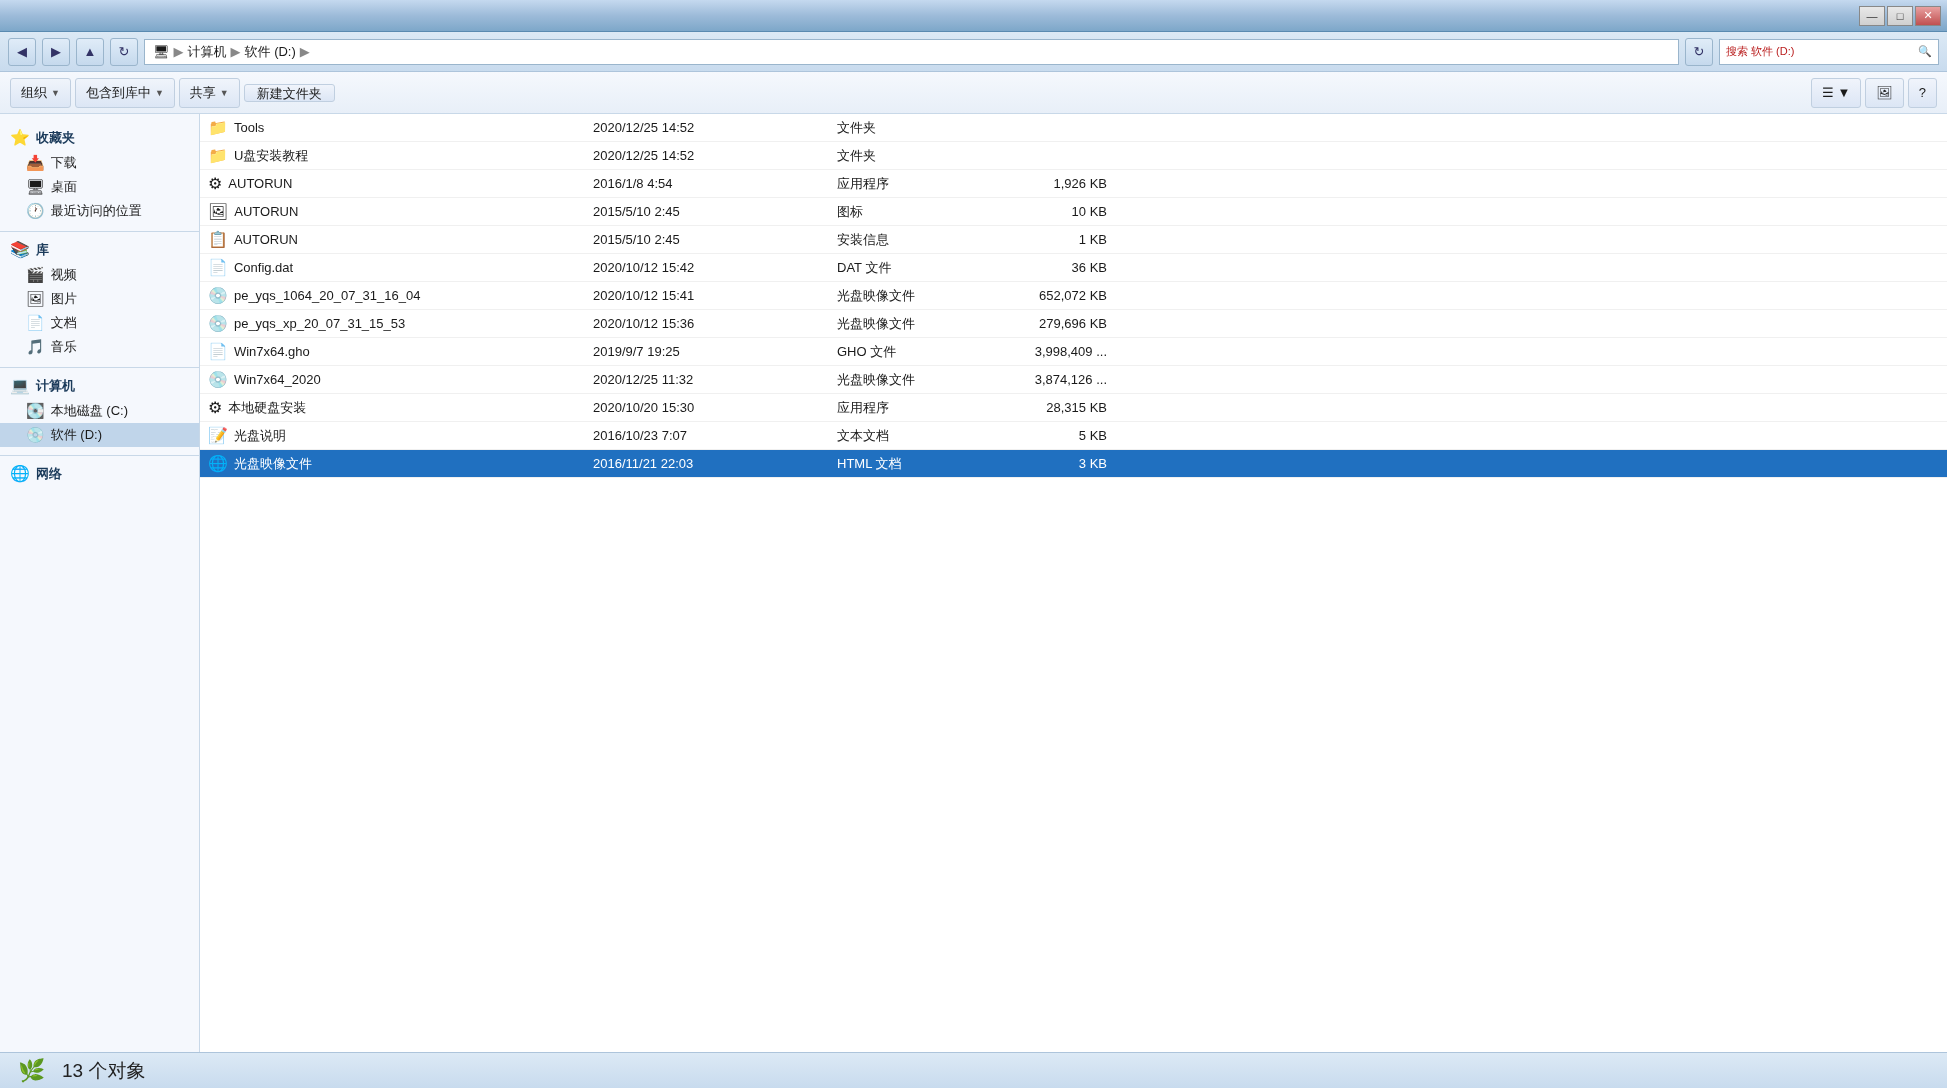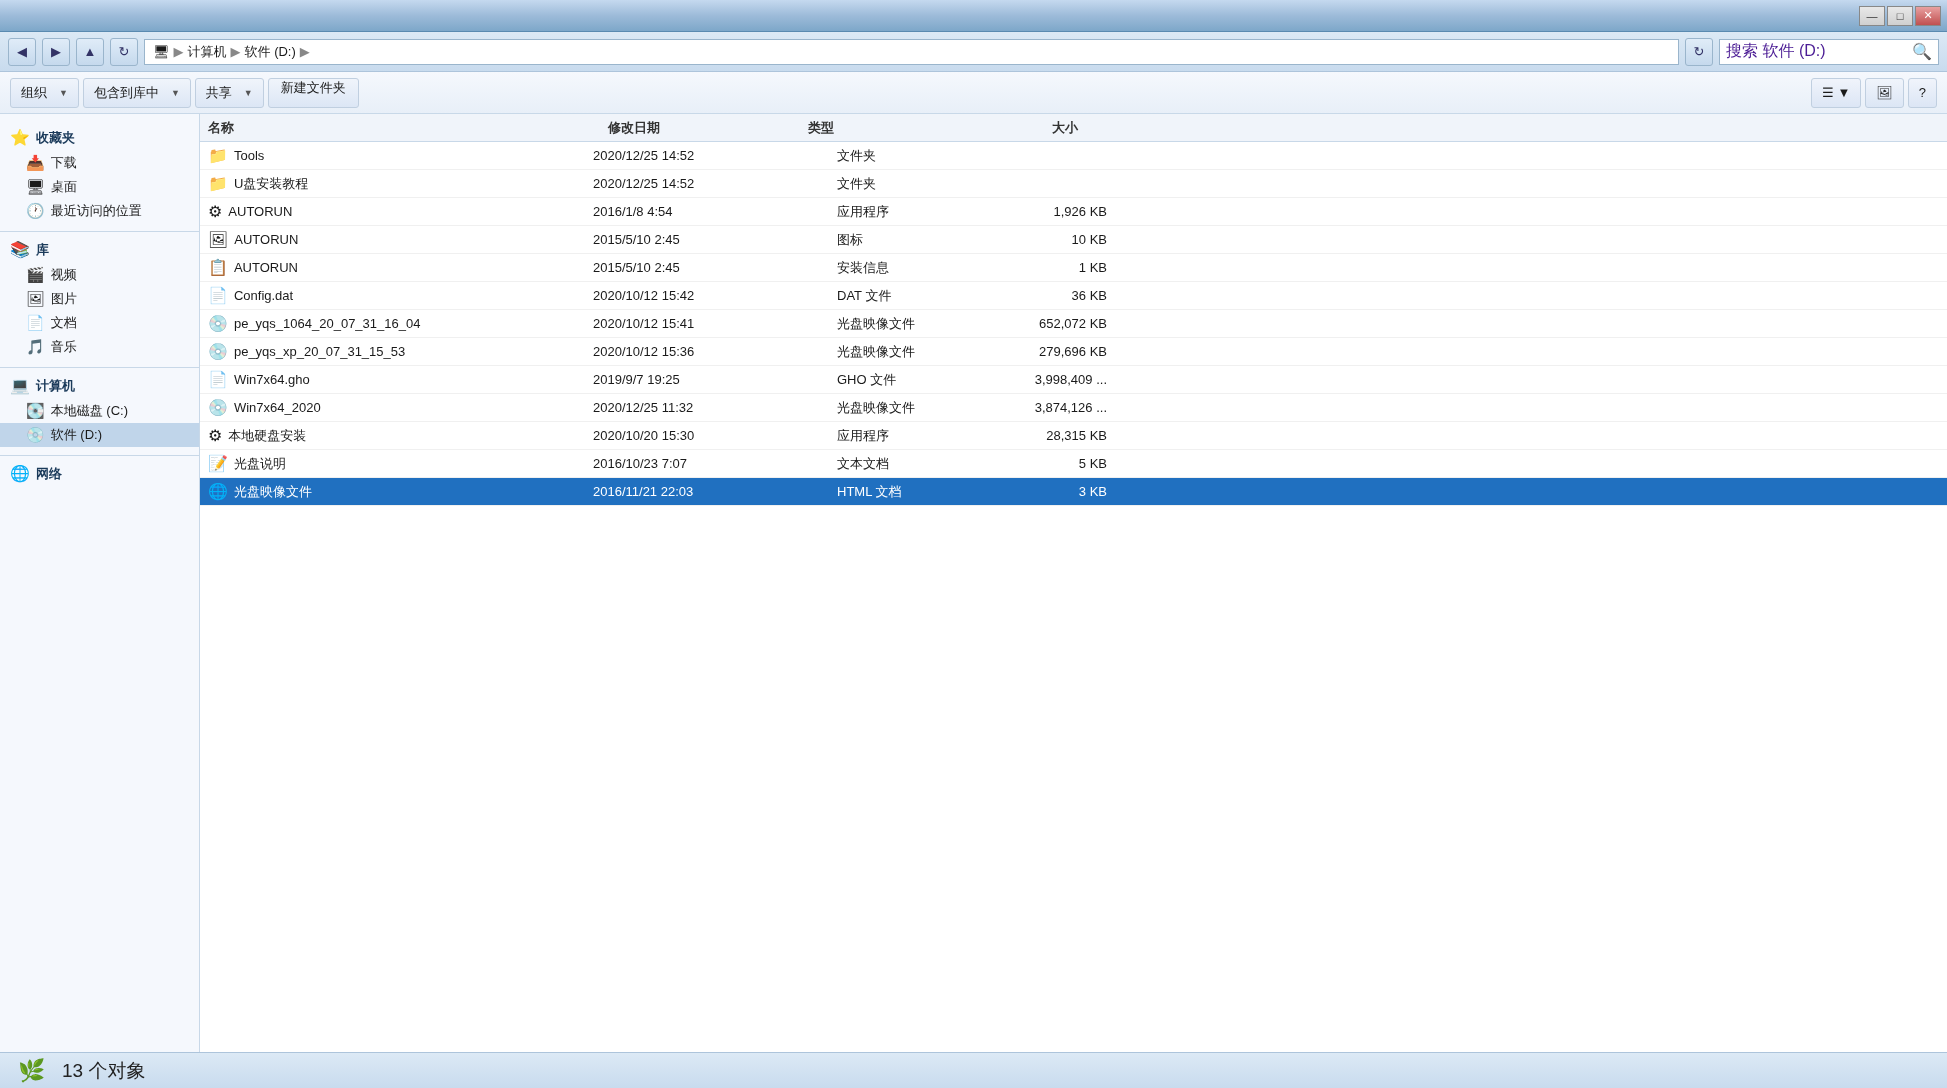--- a/index.html
+++ b/index.html
@@ -78,22 +78,22 @@
     .breadcrumb-sep { color: #888; }
     .search-box {
       width: 220px;
       height: 26px;
       border: 1px solid #9ab5cc;
       background: #fff;
       display: flex;
       align-items: center;
       padding: 0 6px;
       gap: 4px;
-      font-size: 16px;
-      color: #4c1d95;
+      font-size: 11px;
+      color: #b91c1c;
       justify-content: flex-end;
     }
 
     
     .toolbar {
       background: linear-gradient(to bottom, #f5f8fd, #e8eff8);
       height: 42px;
       display: flex;
       align-items: center;
       padding: 0 10px;
@@ -102,26 +102,26 @@
     }
     .toolbar-btn {
       height: 30px;
       padding: 0 10px;
       background: linear-gradient(to bottom, #f0f4fb, #dce6f5);
       border: 1px solid #c0cfe0;
       border-radius: 3px;
       cursor: pointer;
       display: flex;
       align-items: center;
-      gap: 12px;
+      gap: 4px;
       font-size: 13px;
     }
     .toolbar-btn .arrow { font-size: 9px; color: #555; }
     .new-folder-btn {
-      height: 30px;
+      height: 18px;
       padding: 0 12px;
       background: linear-gradient(to bottom, #f0f4fb, #dce6f5);
       border: 1px solid #c0cfe0;
       border-radius: 3px;
       cursor: pointer;
       font-size: 13px;
     }
     .toolbar-right {
       margin-left: auto;
       display: flex;
@@ -349,26 +349,20 @@
 
     <div class="sidebar-section">
       <div class="sidebar-section-title">
         <span class="icon">🌐</span>
         <span>网络</span>
       </div>
     </div>
   </div>
 
   <div class="file-list-area">
-    <div class="file-list-header">
-      <span class="col-name">名称</span>
-      <span class="col-date">修改日期</span>
-      <span class="col-type">类型</span>
-      <span class="col-size">大小</span>
-    </div>
 
     <div id="file-rows-container">
         <div class="file-row">
     <div class="file-name">
       <span class="file-icon">📁</span>
       <span>Tools</span>
     </div>
     <div class="file-date">2020/12/25 14:52</div>
     <div class="file-type">文件夹</div>
     <div class="file-size"></div>

